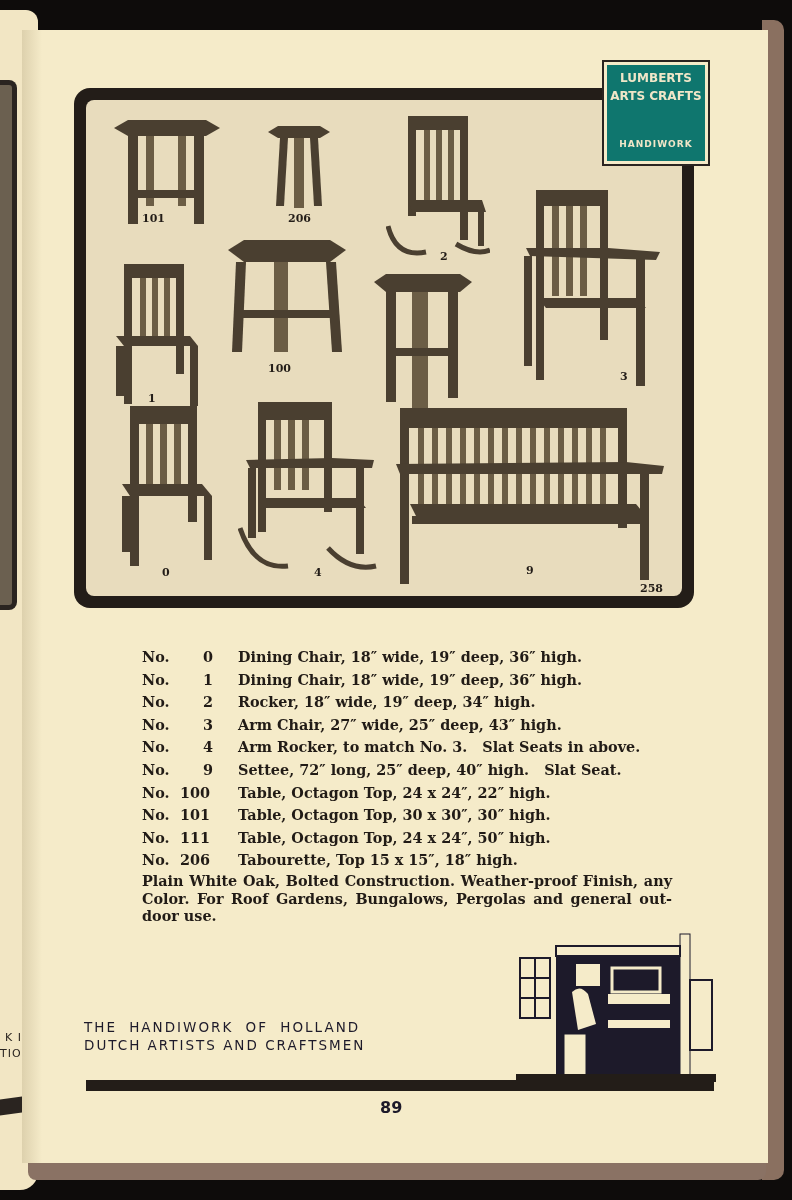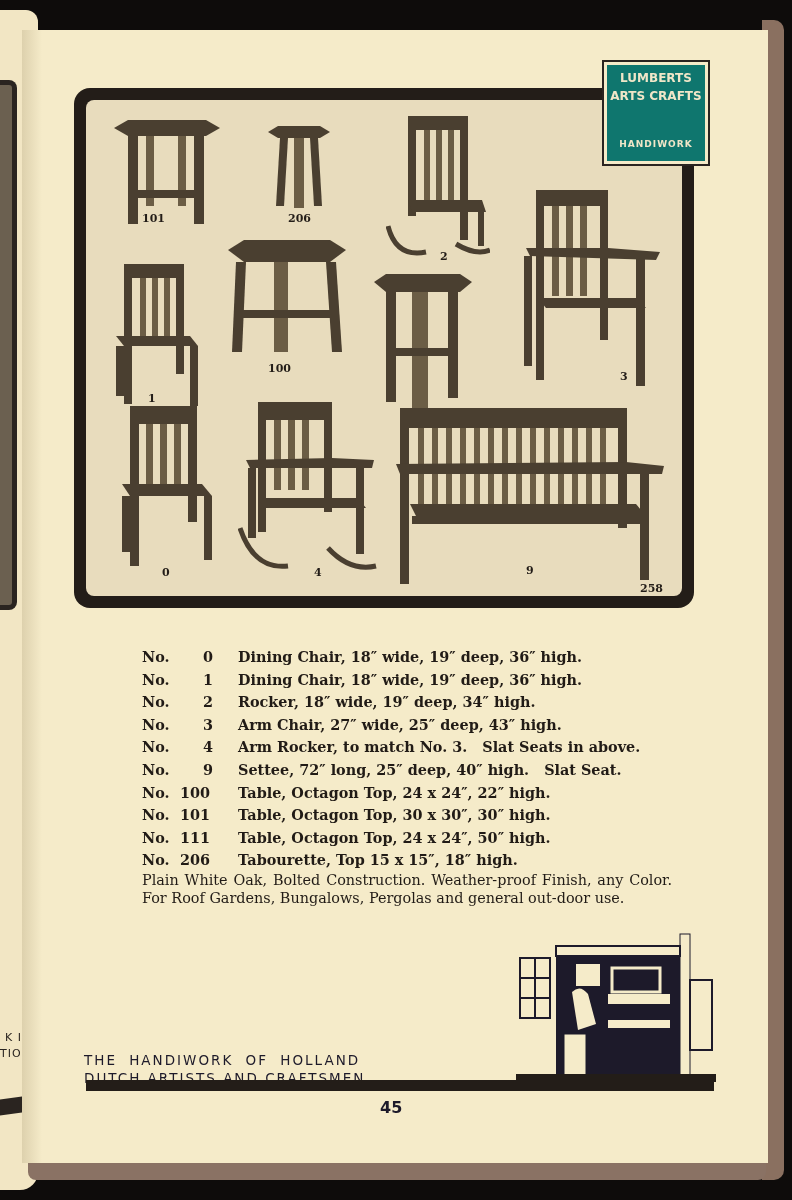--- a/index.html
+++ b/index.html
@@ -22,22 +22,22 @@
   .wood { fill:#4a3f30; }
   .wood2 { fill:#6b5d45; }
   .lbl { position:absolute; font-family:"DejaVu Serif", serif; font-weight:bold; font-size:11px; color:#231d18; }
   .specs { position:absolute; left:142px; top:646px; width:540px; font-family:"DejaVu Serif", serif; font-weight:bold; font-size:14.4px; color:#211b16; line-height:22.6px; }
   .row { display:flex; white-space:nowrap; }
   .row .no { width:96px; }
   .row .no span { display:inline-block; }
   .row .no .n1 { width:46px; }
   .row .no .n2 { width:40px; text-align:center; }
   .row .no.wide .n2 { text-align:left; width:48px; }
-  .note { font-family:"DejaVu Serif", serif; font-weight:normal; font-size:14.4px; line-height:17.6px; color:#211b16; width:530px; text-align:justify; margin-top:0px; }
-  .footer-txt { position:absolute; left:84px; top:1018px; font-family:"DejaVu Sans", sans-serif; font-size:13.5px; letter-spacing:2px; color:#1d1a2a; line-height:18px;margin-top:33px; }
+  .note { font-family:"DejaVu Serif", serif; font-weight:bold; font-size:14.4px; line-height:17.6px; color:#211b16; width:530px; text-align:justify; margin-top:0px; }
+  .footer-txt { position:absolute; left:84px; top:1018px; font-family:"DejaVu Sans", sans-serif; font-size:13.5px; letter-spacing:2px; color:#1d1a2a; line-height:18px; }
   .rule { position:absolute; left:86px; top:1080px; width:628px; height:11px; background:#231d18; }
   .pageno { position:absolute; left:380px; top:1098px; font-family:"DejaVu Sans", sans-serif; font-weight:bold; font-size:16px; color:#1d1a2a; }
   .shop { position:absolute; left:516px; top:924px; width:200px; height:158px; }
 </style>
 </head>
 <body>
 
 <div class="left-page"></div>
 <div class="left-frame"></div>
 <div class="left-txt">
@@ -258,13 +258,13 @@
   <line x1="4" y1="74" x2="34" y2="74" stroke="#1d1a2a" stroke-width="2"></line>
   <line x1="19" y1="34" x2="19" y2="94" stroke="#1d1a2a" stroke-width="2"></line>
   <rect x="0" y="150" width="200" height="8" fill="#231d18"></rect>
 </svg>
 
 <div class="footer-txt">
   <div style="word-spacing:6px">THE HANDIWORK OF HOLLAND</div>
   <div>DUTCH ARTISTS AND CRAFTSMEN</div>
 </div>
 <div class="rule"></div>
-<div class="pageno">45</div>
+<div class="pageno">89</div>
 
 </body></html>

